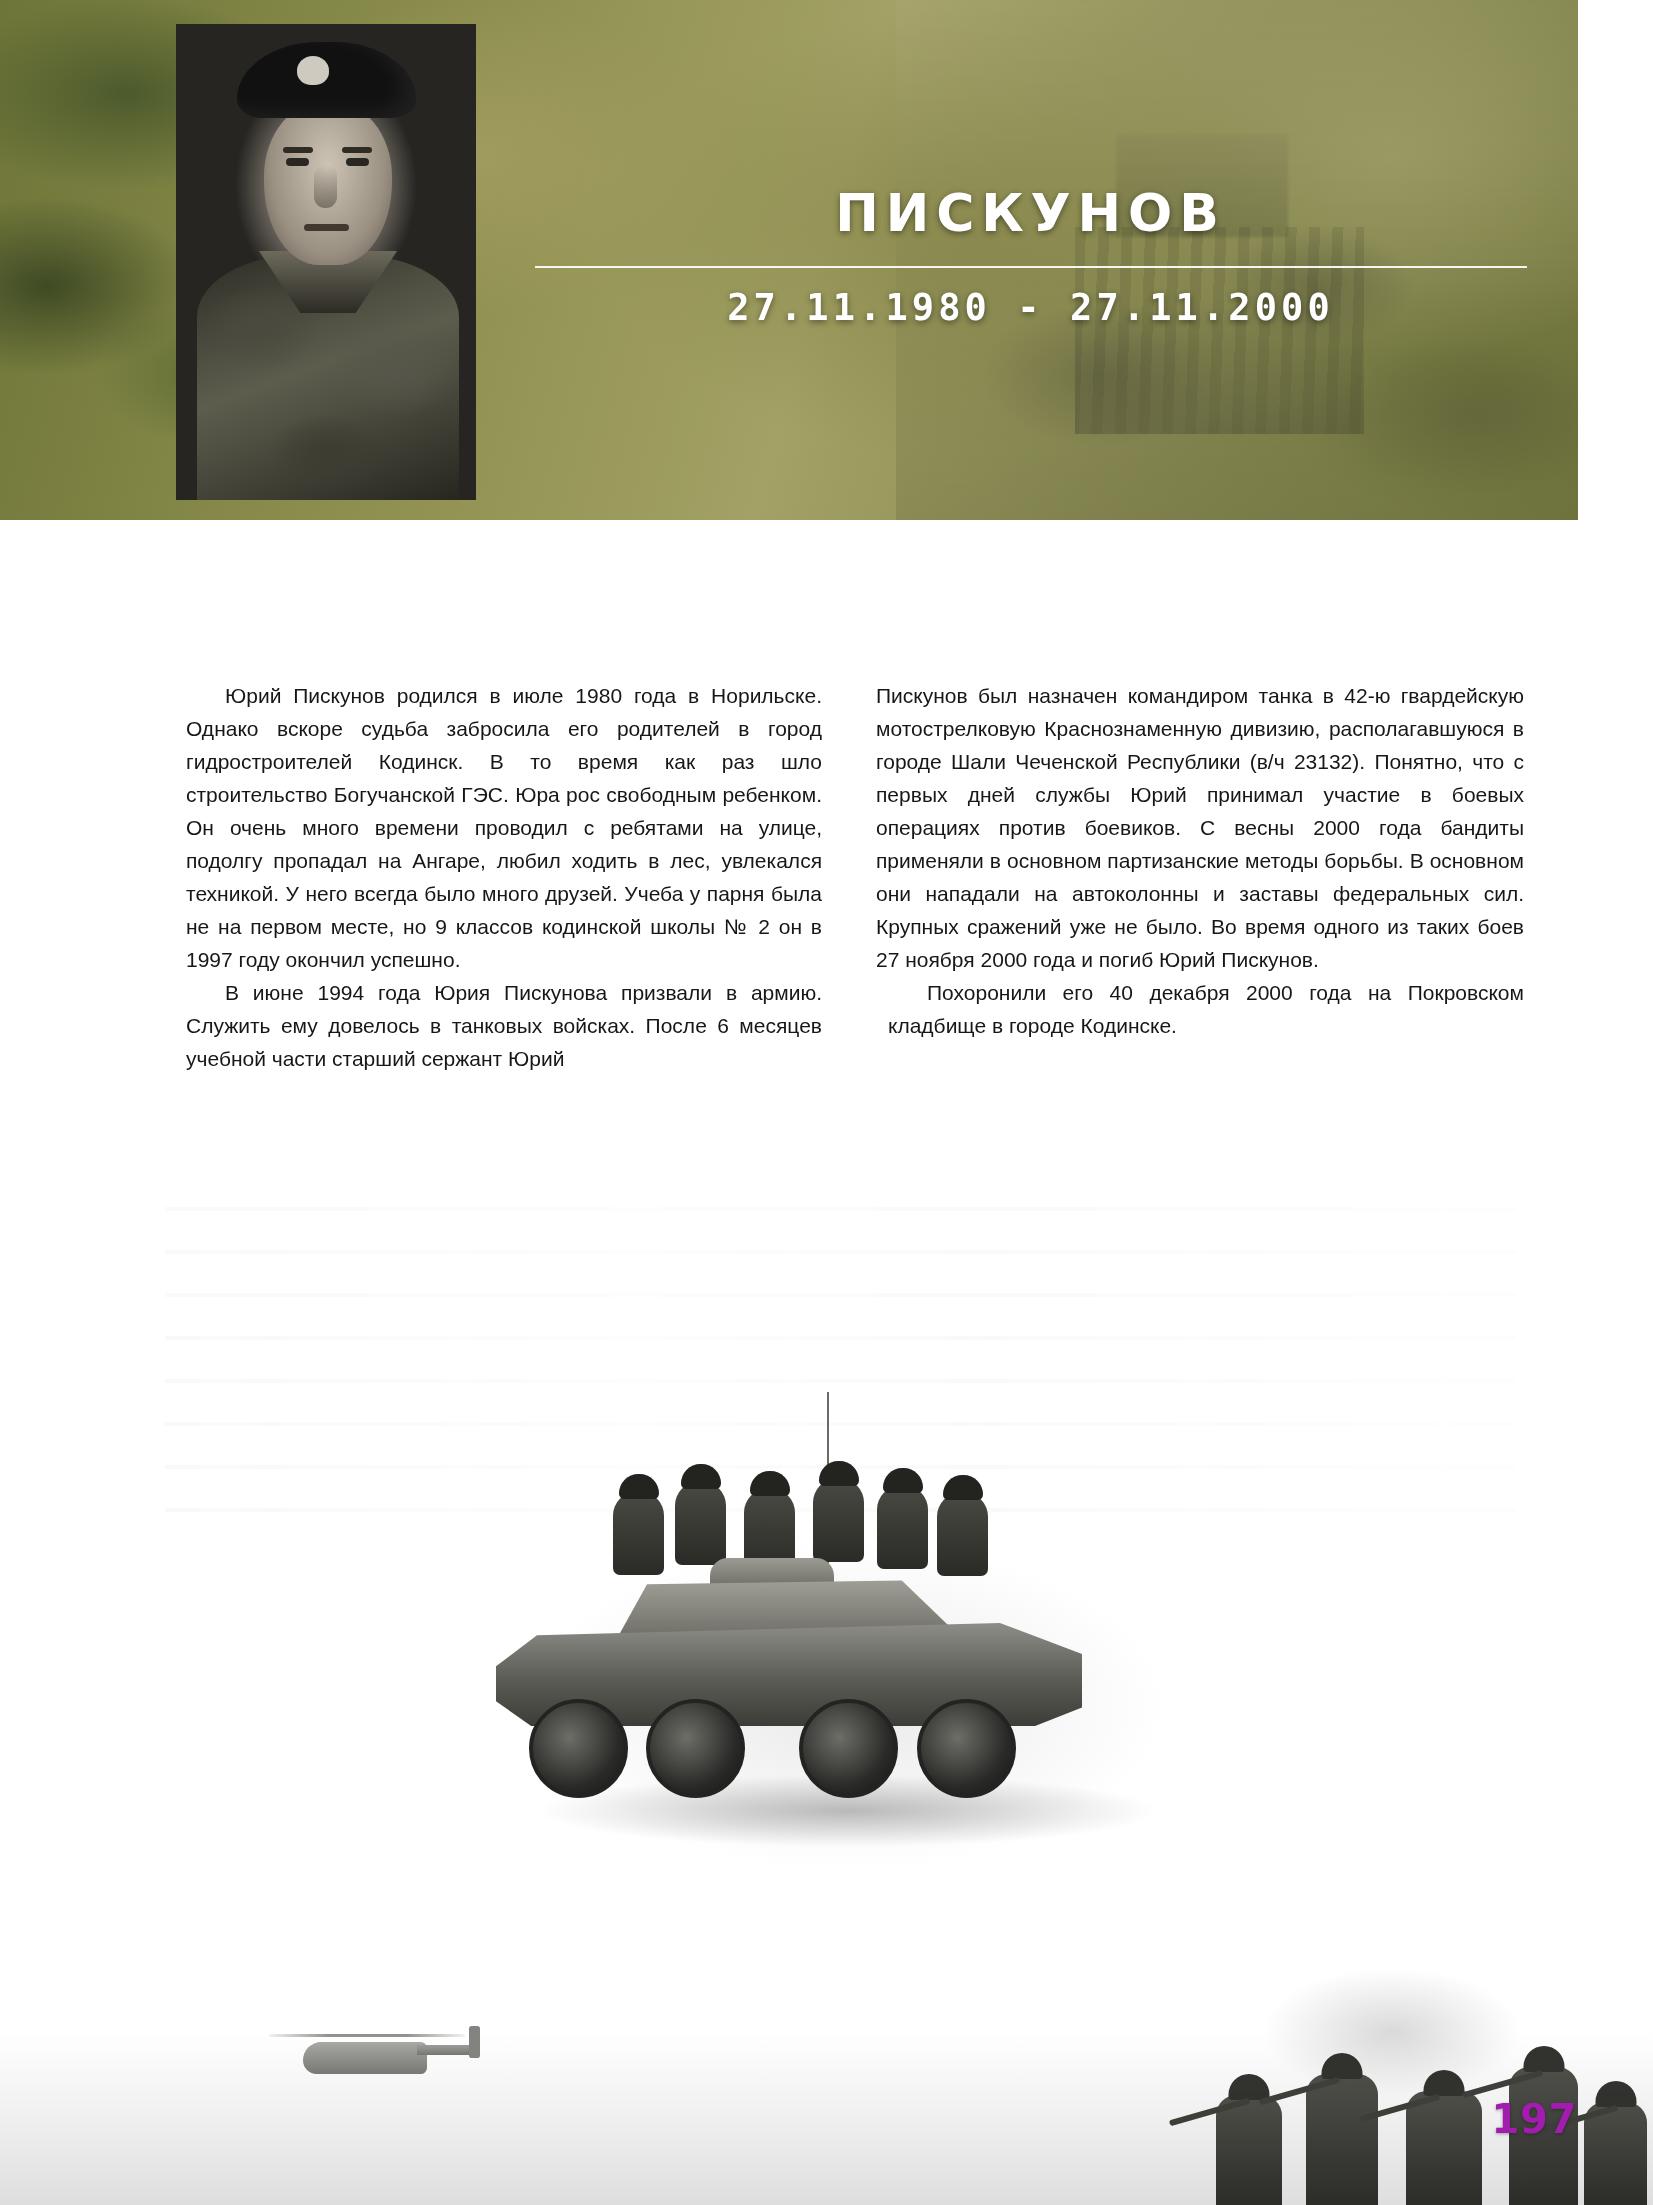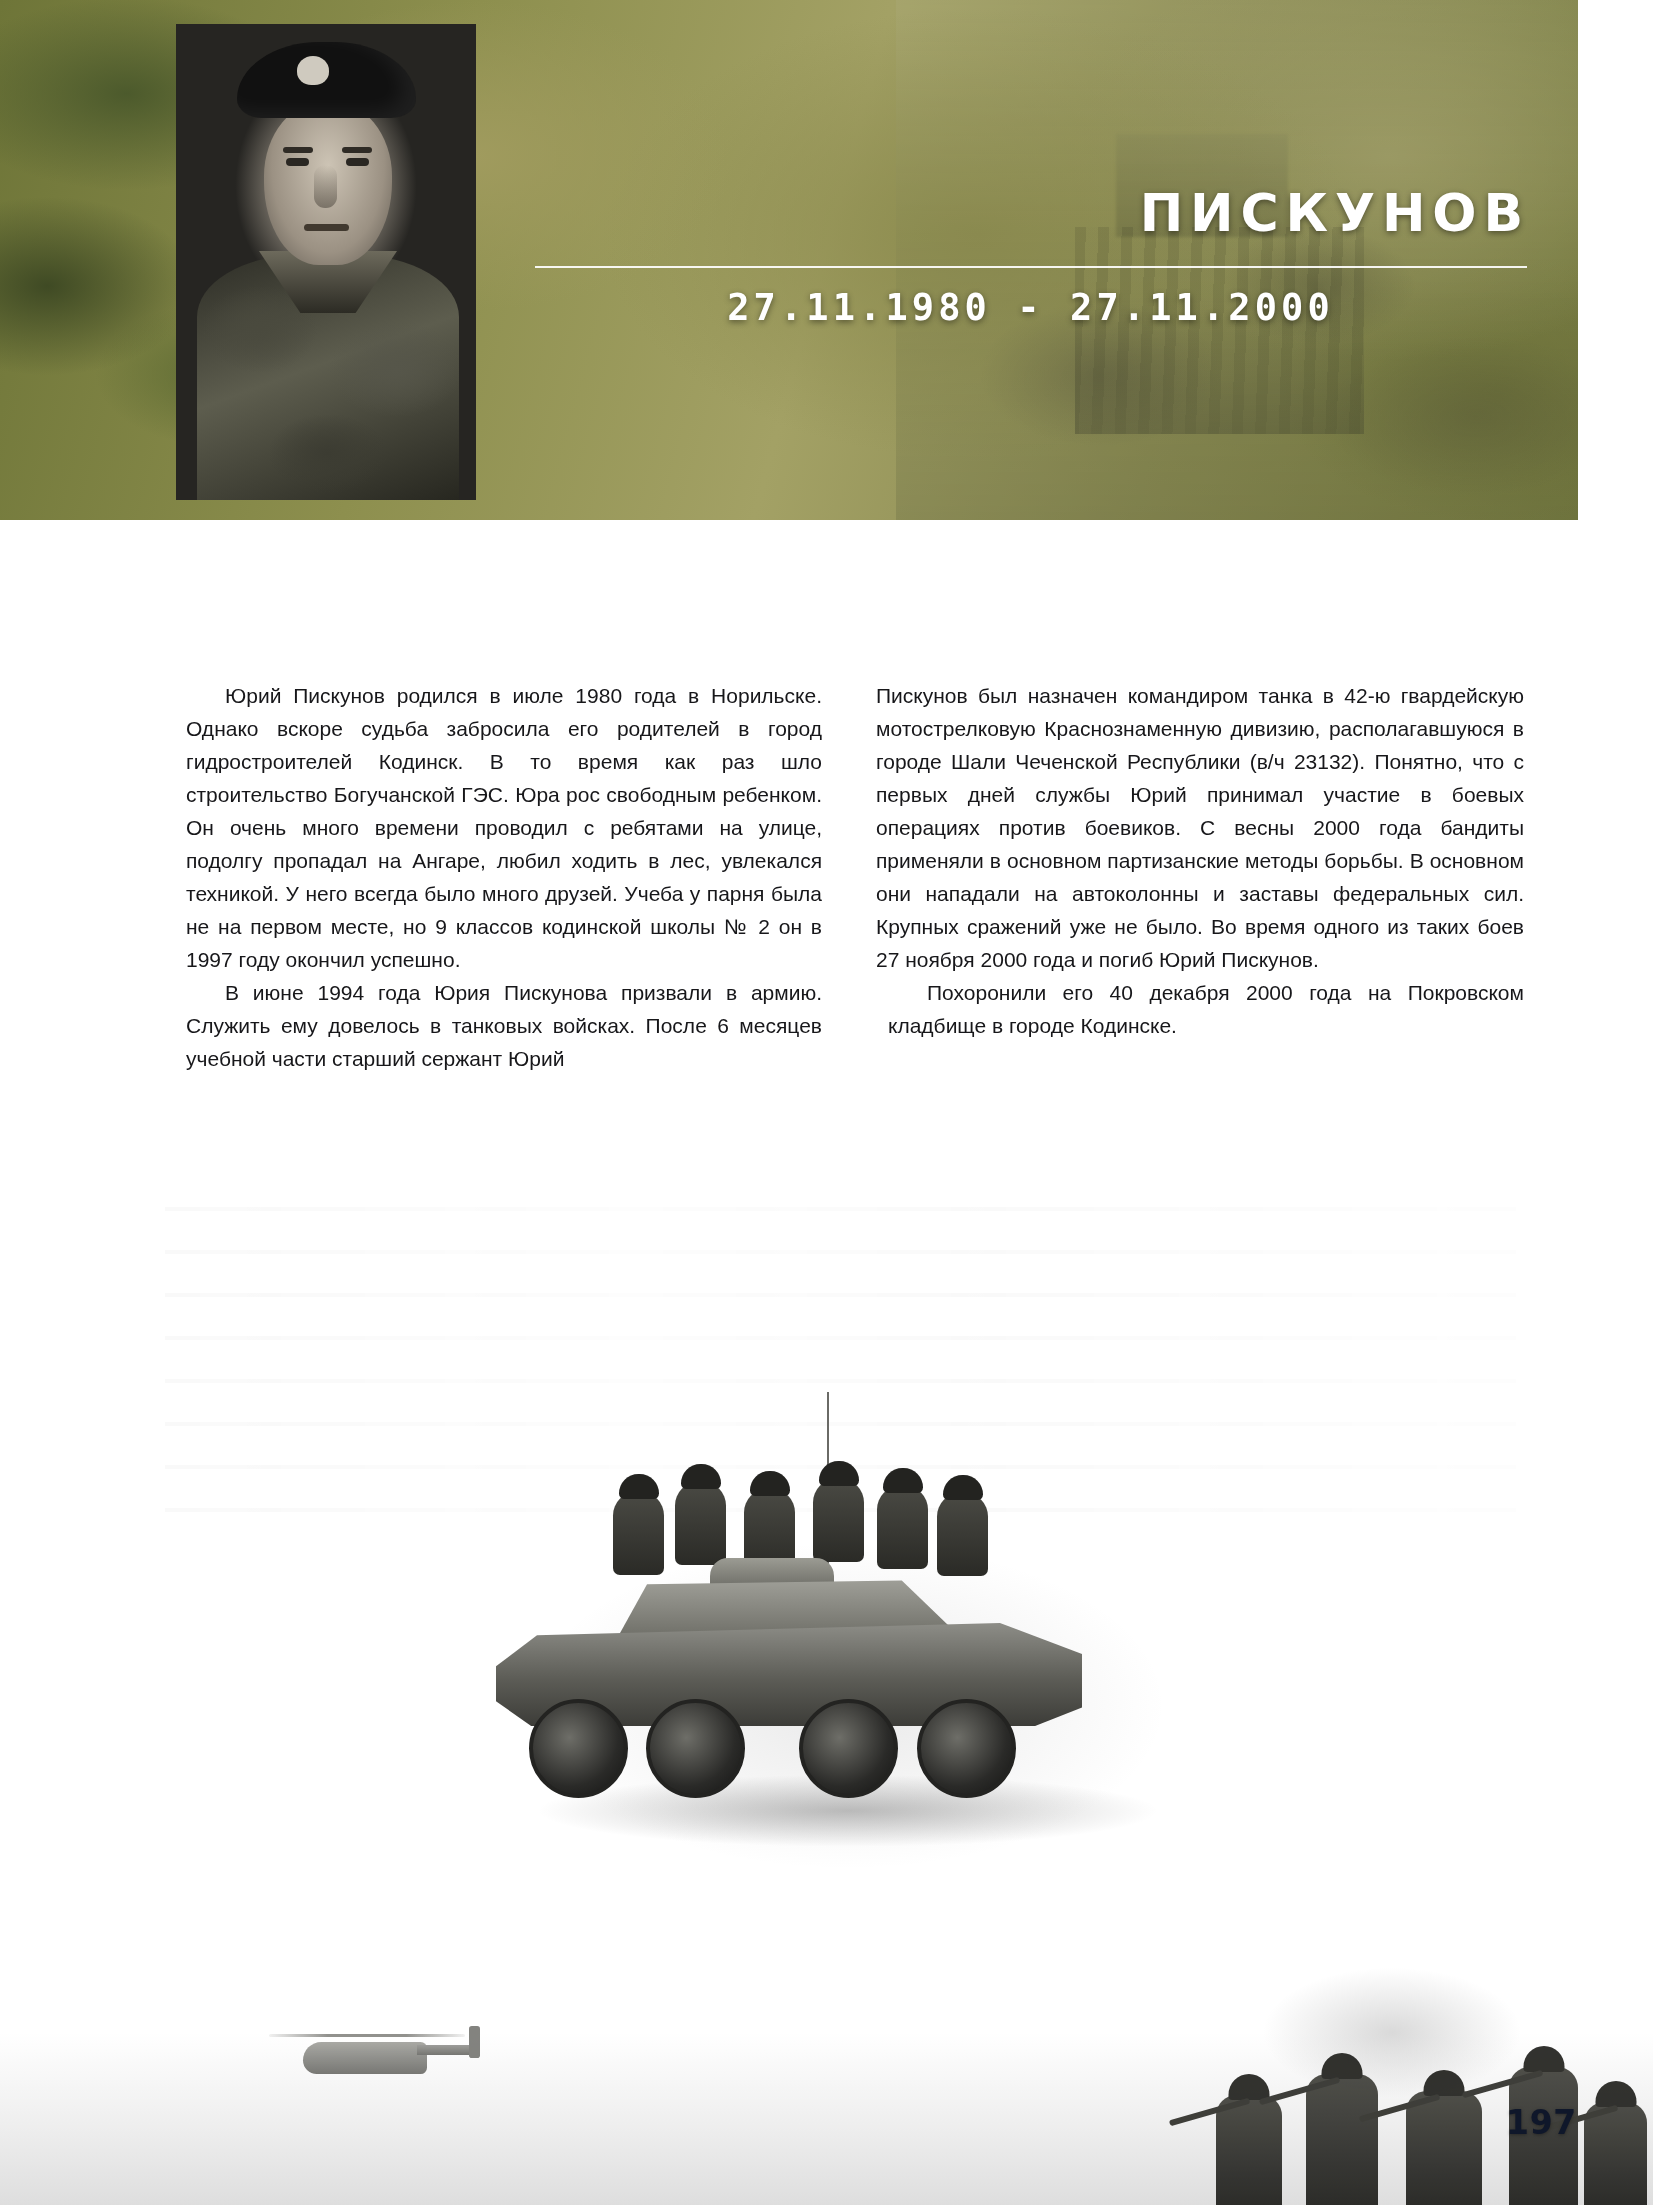--- a/index.html
+++ b/index.html
@@ -172,21 +172,21 @@
     text-align: center;
   }
   .banner-surname, .banner-name {
     font-family: "DejaVu Sans", sans-serif;
     color: #ffffff;
     font-weight: 700;
     letter-spacing: 6.9px;
     line-height: 1.18;
     text-shadow: 0 2.1px 6.2px rgba(0,0,0,0.45);
   }
-  .banner-surname { font-size: 52px; text-align: right; }
+  .banner-surname { font-size: 52px; }
   .banner-name { font-size: 50px; margin-top: 9.6px; }
   .banner-rule {
     margin: 22px auto 18px auto;
     width: 992px;
     height: 2.1px;
     background: rgba(255,255,255,0.92);
   }
   .banner-dates {
     font-family: "DejaVu Sans Mono", monospace;
     color: #ffffff;
@@ -396,23 +396,23 @@
     right: 83px; bottom: 83px;
     width: 358px; height: 179px;
     background: radial-gradient(ellipse 179px 90px at 50% 50%, rgba(120,120,120,0.28) 0%, rgba(255,255,255,0) 72%);
   }
 
   .page-number {
     position: absolute;
     right: 77px;
     bottom: 63px;
     font-family: "DejaVu Sans", sans-serif;
-    font-size: 33px;
+    font-size: 40px;
     font-weight: 700;
-    color: #0f172a;
+    color: #a21caf;
     letter-spacing: 0.7px;
     text-shadow: 0 1.4px 3.4px rgba(0,0,0,0.35);
   }
 </style>
 </head>
 <body>
 
 <div class="banner">
   <div class="banner-camo"></div>
   <div class="banner-photo-overlay"></div>

